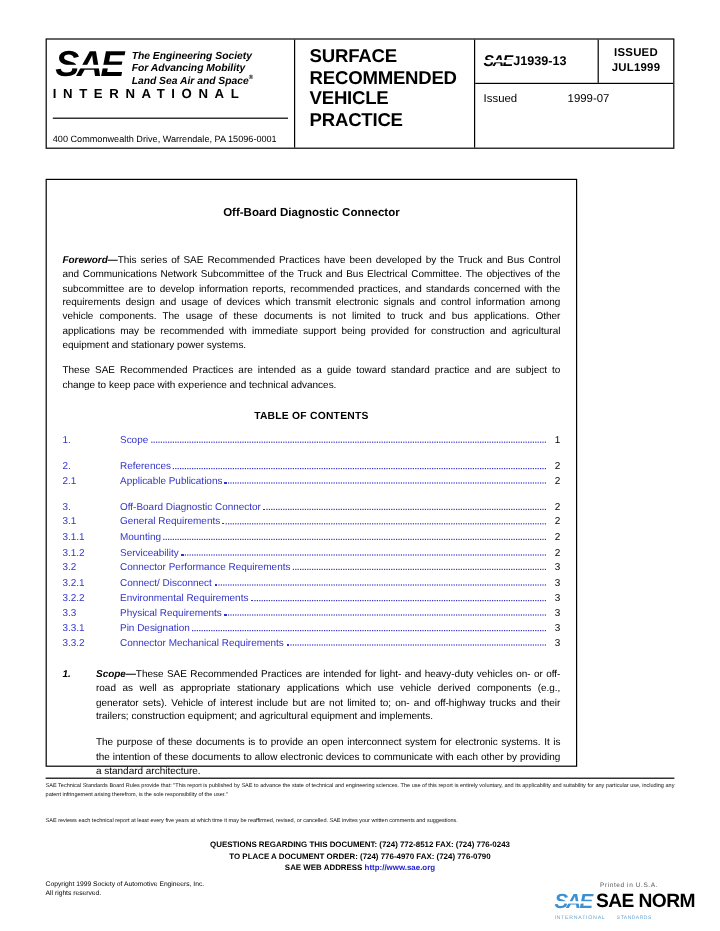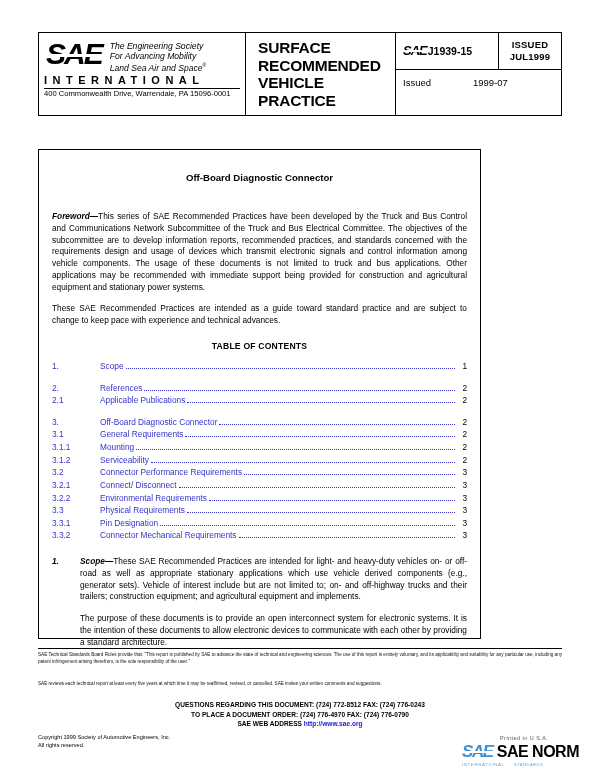--- a/index.html
+++ b/index.html
@@ -104,38 +104,38 @@
     position: absolute;
     left: 0; right: 0;
     top: 48%;
     height: 3.5px;
     background: #fff;
   }
   .logo-tag {
     margin-left: 6px;
     margin-top: 1px;
     font-size: 8.6px;
-    font-weight: normal;
+    font-weight: bold;
     font-style: italic;
     line-height: 1.22;
     white-space: nowrap;
   }
   .logo-tag sup { font-size: 5px; font-style: normal; }
   .logo-intl {
     font-size: 11px;
     font-weight: bold;
     letter-spacing: 5.5px;
     margin-top: 1px;
     text-align: left;
   }
   .logo-addr {
     font-size: 7.6px;
     border-top: 1.2px solid #000;
-    margin-top: 2px;
-    padding-top: 0;
+    margin-top: 13px;
+    padding-top: 12px;
     white-space: nowrap;
   }
   .big-title {
     font-size: 15.5px;
     font-weight: bold;
     line-height: 1.13;
     letter-spacing: -0.2px;
   }
   .doc-num-sae {
     font-size: 13px;
@@ -360,21 +360,21 @@
         <div class="big-title">SURFACE</div>
         <div class="big-title">RECOMMENDED</div>
         <div class="big-title">VEHICLE</div>
         <div class="big-title">PRACTICE</div>
       </div>
 
       <div class="hdr-num-col">
         <div class="hdr-num-row">
           <div class="hdr-num-cell">
             <span class="doc-num-sae">SAE</span>
-              <span class="doc-num-txt">J1939-15</span>
+              <span class="doc-num-txt">J1939-13</span>
           </div>
           <div class="hdr-issued-cell">
             <div>ISSUED</div>
             <div>JUL1999</div>
           </div>
         </div>
         <div class="hdr-date-row">
           <span class="lbl">Issued</span>
           <span class="val">1999-07</span>
         </div>

